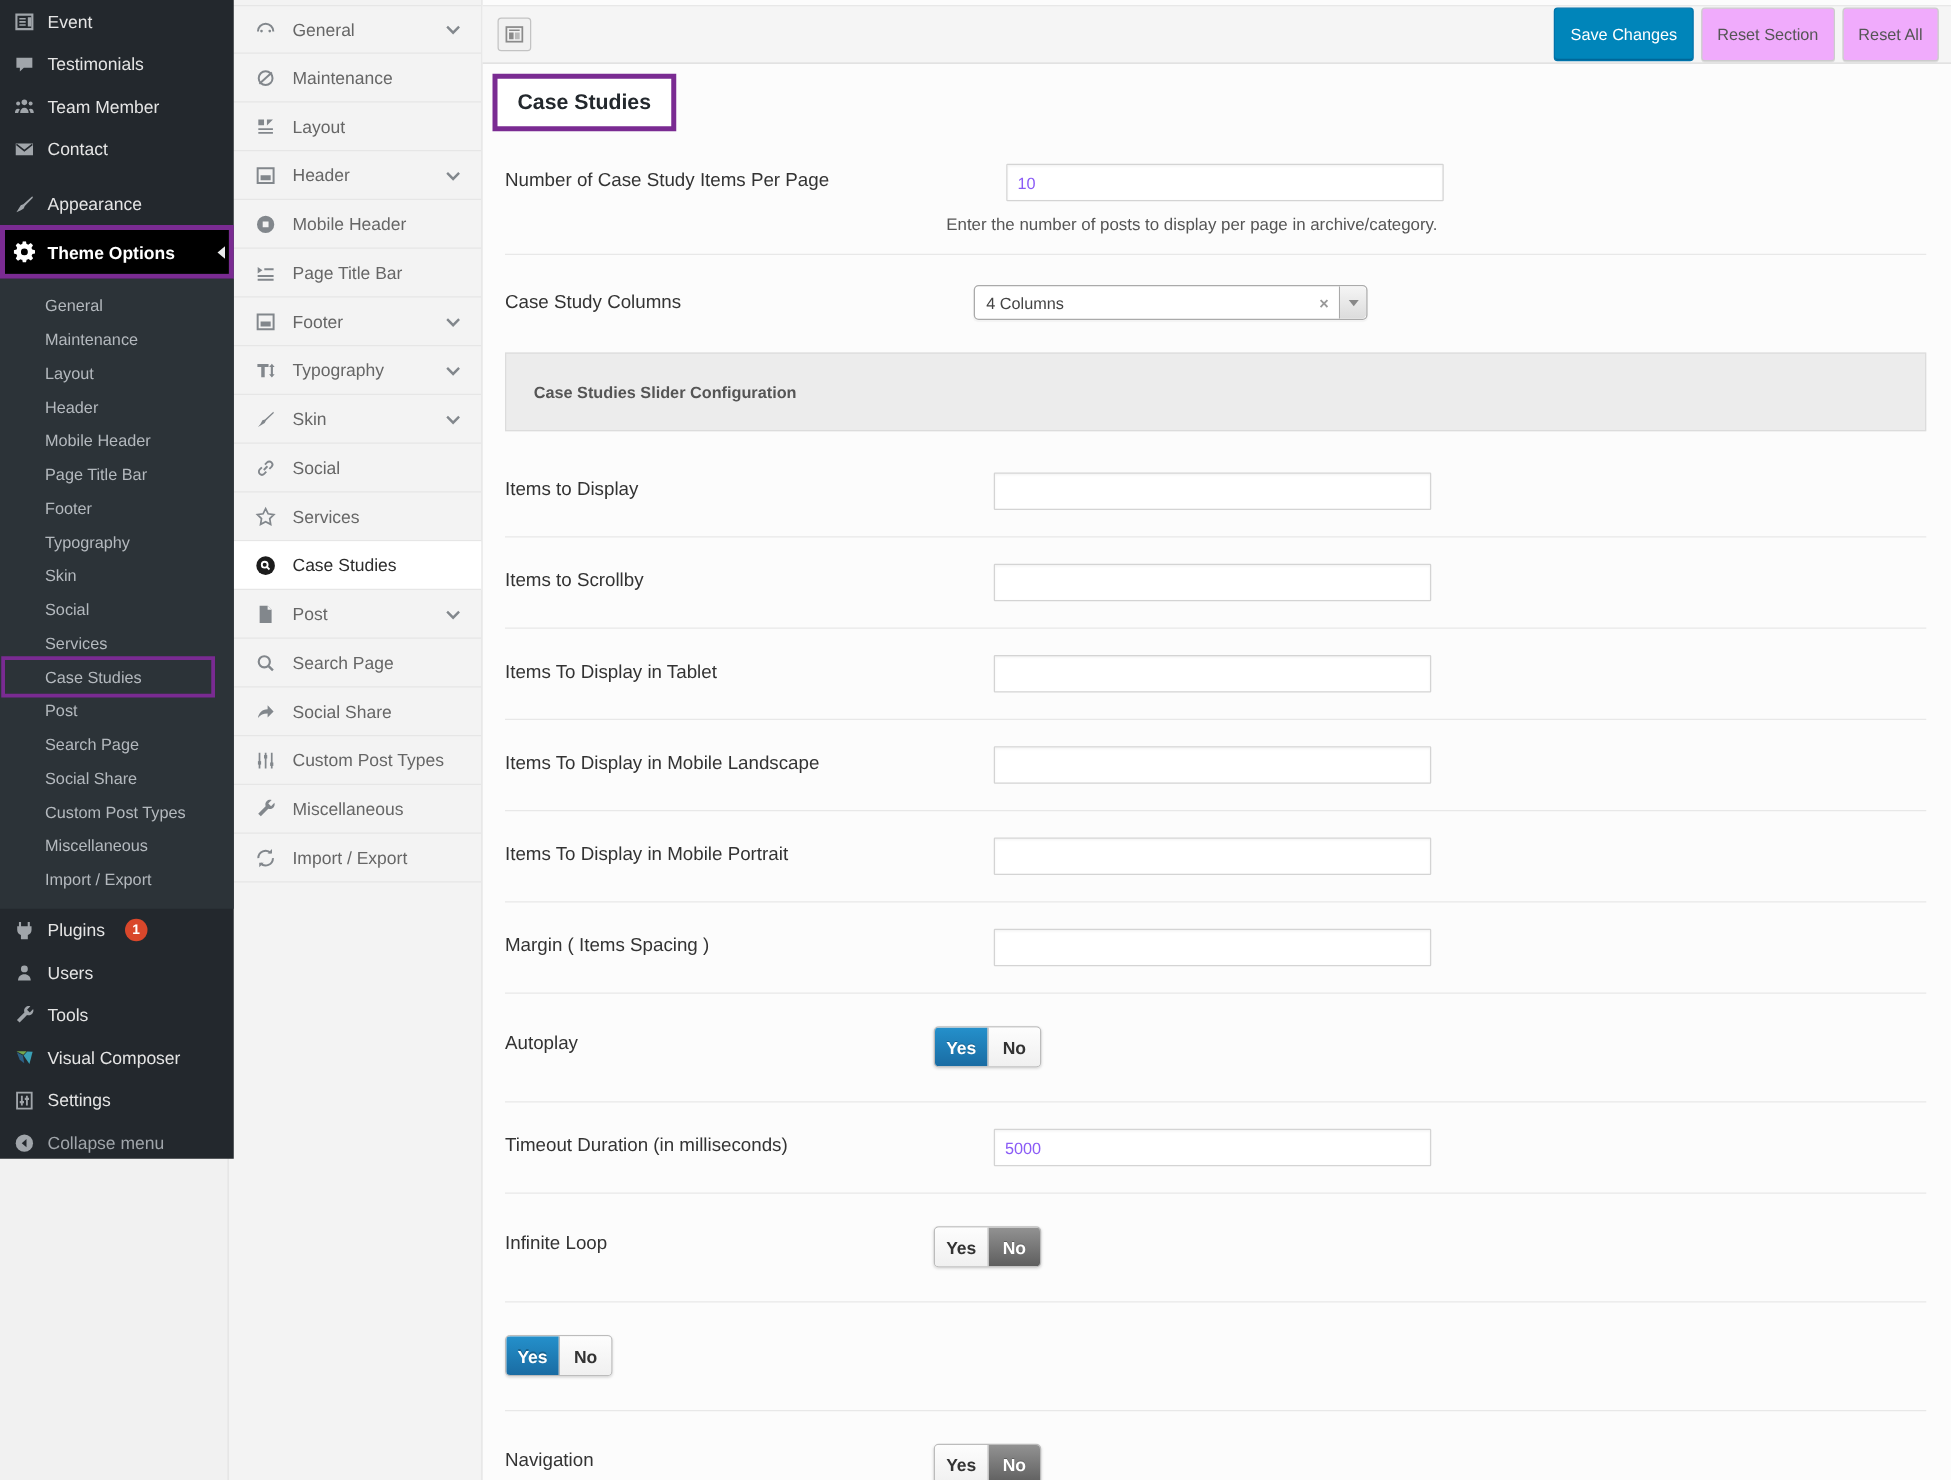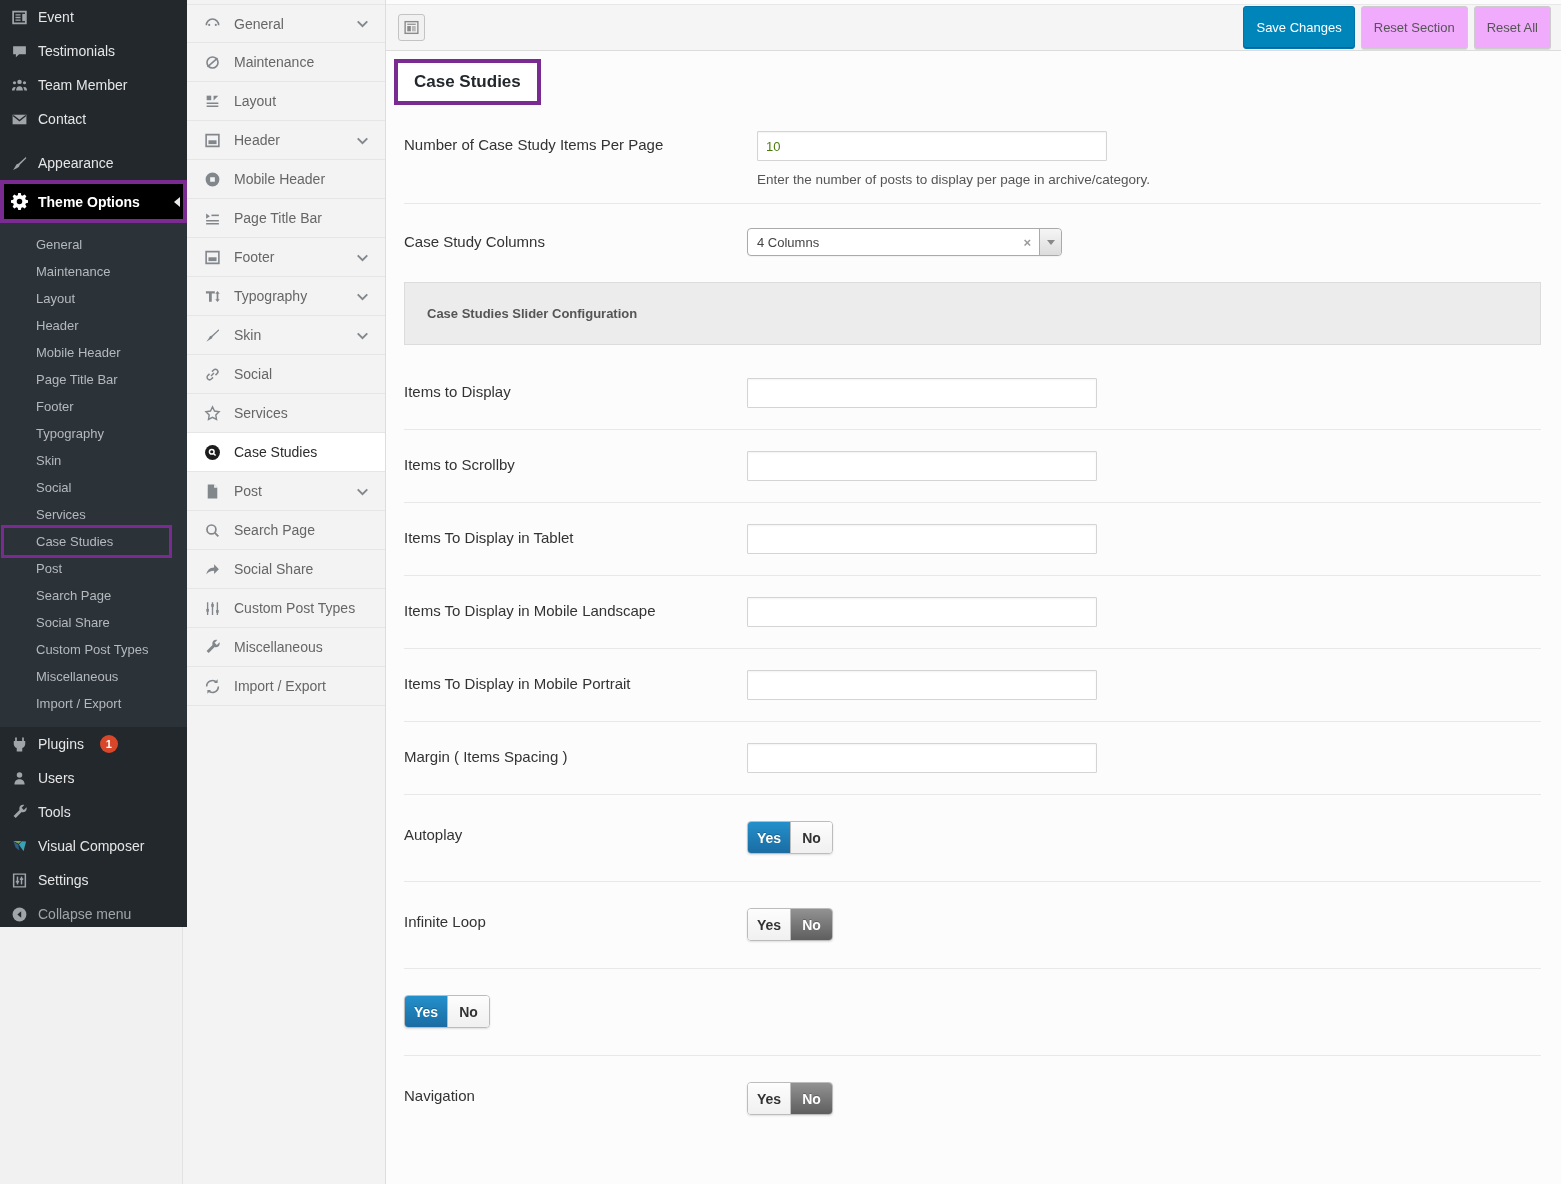--- a/index.html
+++ b/index.html
@@ -114,29 +114,30 @@
   .row-text   { padding:21px 0; }
   .row-first  { padding:26px 0 16px;gap:10px; }
   .row-select { padding:24px 0 26px; }
   .row-toggle { padding:26px 0 27px; }
   .row-label {
     width:343px; flex:none; font-size:15px; color:#333; padding-top:5px; line-height:18px;
   }
   .row-control { flex:1; }
   .text-input {
     width:350px; height:26px; border:1px solid #d4d4d4; background:#fff;
-    font-size:13px; color:#4d7c0f; padding:14px 8px; border-radius:1px;
-    box-shadow:inset 0 1px 2px rgba(0,0,0,.05); font-family:inherit;
+    font-size:13px; color:#8b5cf6; padding:14px 8px; border-radius:1px;
+    box-shadow:inset 0 1px 2px rgba(0,0,0,.05); font-family:inherit;margin-left:48px;
   }
   .help-text { margin-top:11px; font-size:13.5px; color:#555; }
 
   .select2 {
     width:315px; height:28px; border:1px solid #aaa; border-radius:4px;
     background:#fff; display:flex; align-items:center; cursor:pointer;
     box-shadow:0 1px 1px rgba(0,0,0,.04);
+    margin-left:32px;
   }
   .select2-value { flex:1; padding-left:9px; font-size:13px; color:#444; }
   .select2-clear { color:#999; font-size:13px; font-weight:bold; padding:0 8px; cursor:pointer; }
   .select2-arrowbox {
     width:22px; align-self:stretch; border-left:1px solid #aaa;
     background:linear-gradient(#f5f5f5,#dcdcdc); border-radius:0 4px 4px 0;
     display:flex; align-items:center; justify-content:center; cursor:pointer;
   }
   .caret-down {
     width:0; height:0; border-left:4px solid transparent; border-right:4px solid transparent;
@@ -646,20 +647,24 @@
       <div class="row-label">Margin ( Items Spacing )</div>
       <div class="row-control"><input type="text" class="text-input" value="" style=""></div>
     </div>
       <div class="form-row row-toggle bordered">
       <div class="row-label">Autoplay</div>
       <div class="row-control"><div class="toggle">
             <span class="toggle-opt on-blue">Yes</span>
             <span class="toggle-opt ">No</span>
           </div></div>
     </div>
+      <div class="form-row row-text bordered">
+      <div class="row-label">Timeout Duration (in milliseconds)</div>
+      <div class="row-control"><input type="text" class="text-input" value="5000" style=""></div>
+    </div>
       <div class="form-row row-toggle bordered">
       <div class="row-label">Infinite Loop</div>
       <div class="row-control"><div class="toggle">
             <span class="toggle-opt ">Yes</span>
             <span class="toggle-opt on-gray">No</span>
           </div></div>
     </div>
       <div class="form-row row-toggle bordered">
       <div class="row-control"><div class="toggle">
             <span class="toggle-opt on-blue">Yes</span>

